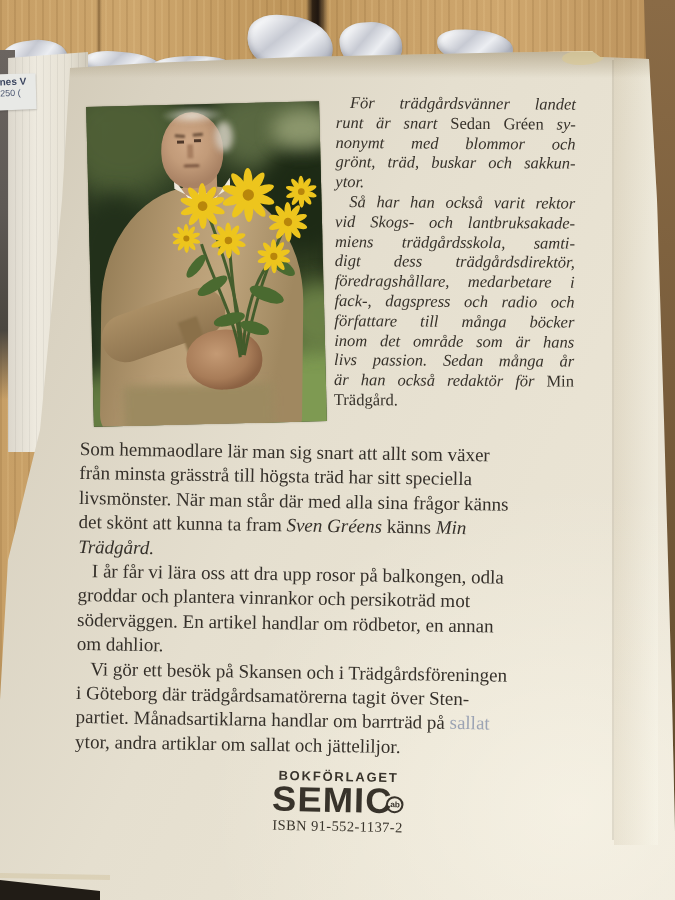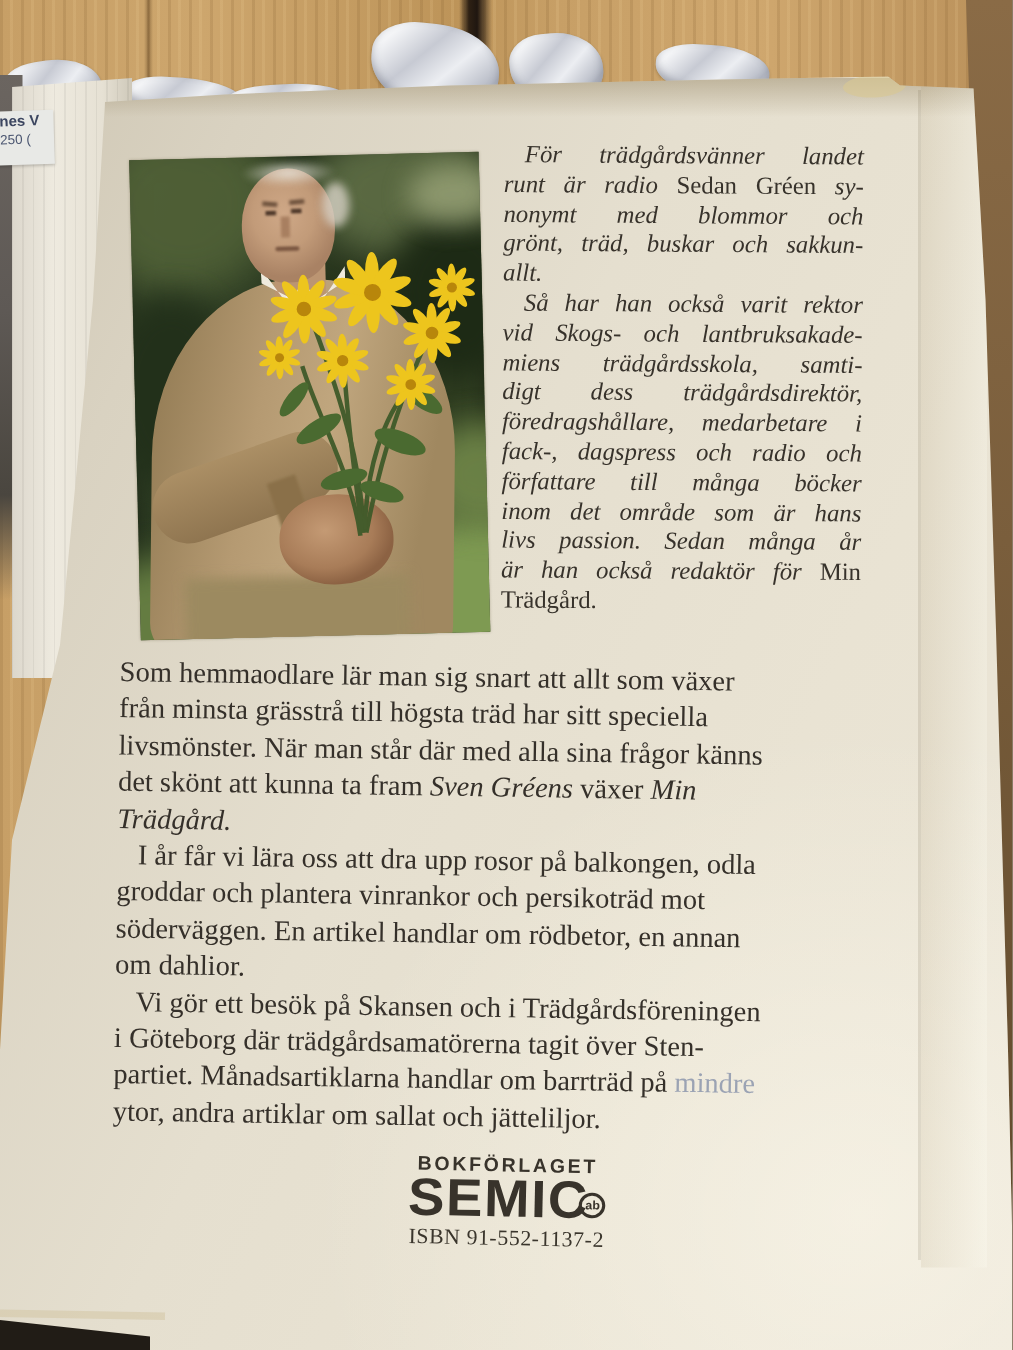--- a/index.html
+++ b/index.html
@@ -209,50 +209,50 @@
         <use href="#bloom" transform="translate(199,120) scale(1.0)"></use>
         <use href="#bloom" transform="translate(139,137) scale(0.9)"></use>
         <use href="#bloom" transform="translate(184,154) scale(0.85)"></use>
         <use href="#bloom" transform="translate(213,90) scale(0.8)"></use>
         <use href="#bloom" transform="translate(97,134) scale(0.72)"></use>
       </svg>
     </div>
 
     <div class="introcol">
         <div class="tline ind"><span>För trädgårdsvänner landet</span></div>
-        <div class="tline"><span>runt är radio </span><span class="roman">Sedan Gréen</span><span> sy-</span></div>
+        <div class="tline"><span>runt är snart </span><span class="roman">Sedan Gréen</span><span> sy-</span></div>
         <div class="tline"><span>nonymt med blommor och</span></div>
         <div class="tline"><span>grönt, träd, buskar och sakkun-</span></div>
-        <div class="tline end"><span>allt.</span></div>
+        <div class="tline end"><span>ytor.</span></div>
         <div class="tline ind"><span>Så har han också varit rektor</span></div>
         <div class="tline"><span>vid Skogs- och lantbruksakade-</span></div>
         <div class="tline"><span>miens trädgårdsskola, samti-</span></div>
         <div class="tline"><span>digt dess trädgårdsdirektör,</span></div>
         <div class="tline"><span>föredragshållare, medarbetare i</span></div>
         <div class="tline"><span>fack-, dagspress och radio och</span></div>
         <div class="tline"><span>författare till många böcker</span></div>
         <div class="tline"><span>inom det område som är hans</span></div>
         <div class="tline"><span>livs passion. Sedan många år</span></div>
         <div class="tline"><span>är han också redaktör för </span><span class="roman">Min</span></div>
         <div class="tline end"><span class="roman">Trädgård.</span></div>
       </div>
 
     <div class="bodytext">
         <div class="tline"><span>Som hemmaodlare lär man sig snart att allt som växer</span></div>
         <div class="tline"><span>från minsta grässtrå till högsta träd har sitt speciella</span></div>
         <div class="tline"><span>livsmönster. När man står där med alla sina frågor känns</span></div>
-        <div class="tline"><span>det skönt att kunna ta fram </span><span class="italic">Sven Gréens</span><span> växer </span><span class="italic">Min</span></div>
+        <div class="tline"><span>det skönt att kunna ta fram </span><span class="italic">Sven Gréens</span><span> känns </span><span class="italic">Min</span></div>
         <div class="tline end"><span class="italic">Trädgård.</span></div>
         <div class="tline ind"><span>I år får vi lära oss att dra upp rosor på balkongen, odla</span></div>
         <div class="tline"><span>groddar och plantera vinrankor och persikoträd mot</span></div>
         <div class="tline"><span>söderväggen. En artikel handlar om rödbetor, en annan</span></div>
         <div class="tline end"><span>om dahlior.</span></div>
         <div class="tline ind"><span>Vi gör ett besök på Skansen och i Trädgårdsföreningen</span></div>
         <div class="tline"><span>i Göteborg där trädgårdsamatörerna tagit över Sten-</span></div>
-        <div class="tline"><span>partiet. Månadsartiklarna handlar om barrträd på </span><span class="faded">mindre</span></div>
+        <div class="tline"><span>partiet. Månadsartiklarna handlar om barrträd på </span><span class="faded">sallat</span></div>
         <div class="tline end"><span>ytor, andra artiklar om sallat och jätteliljor.</span></div>
       </div>
 
     <div class="logo">
       <div class="imprint">BOKFÖRLAGET</div>
       <div class="semic"><span>SEMIC</span><span class="ab-circle">ab</span></div>
       <div class="isbn">ISBN 91-552-1137-2</div>
     </div>
   </div>
 

